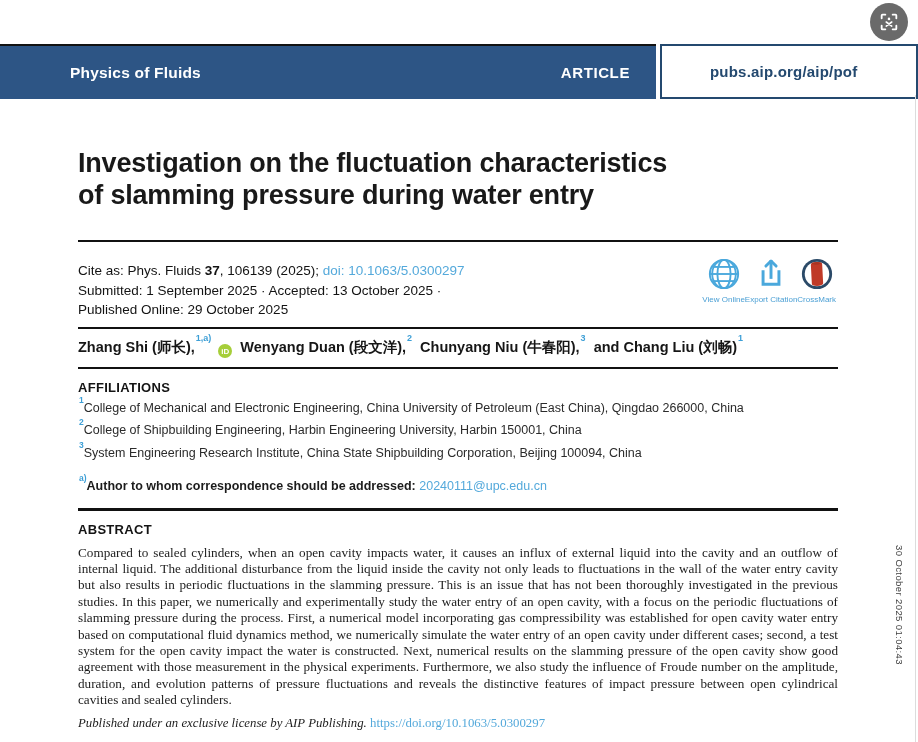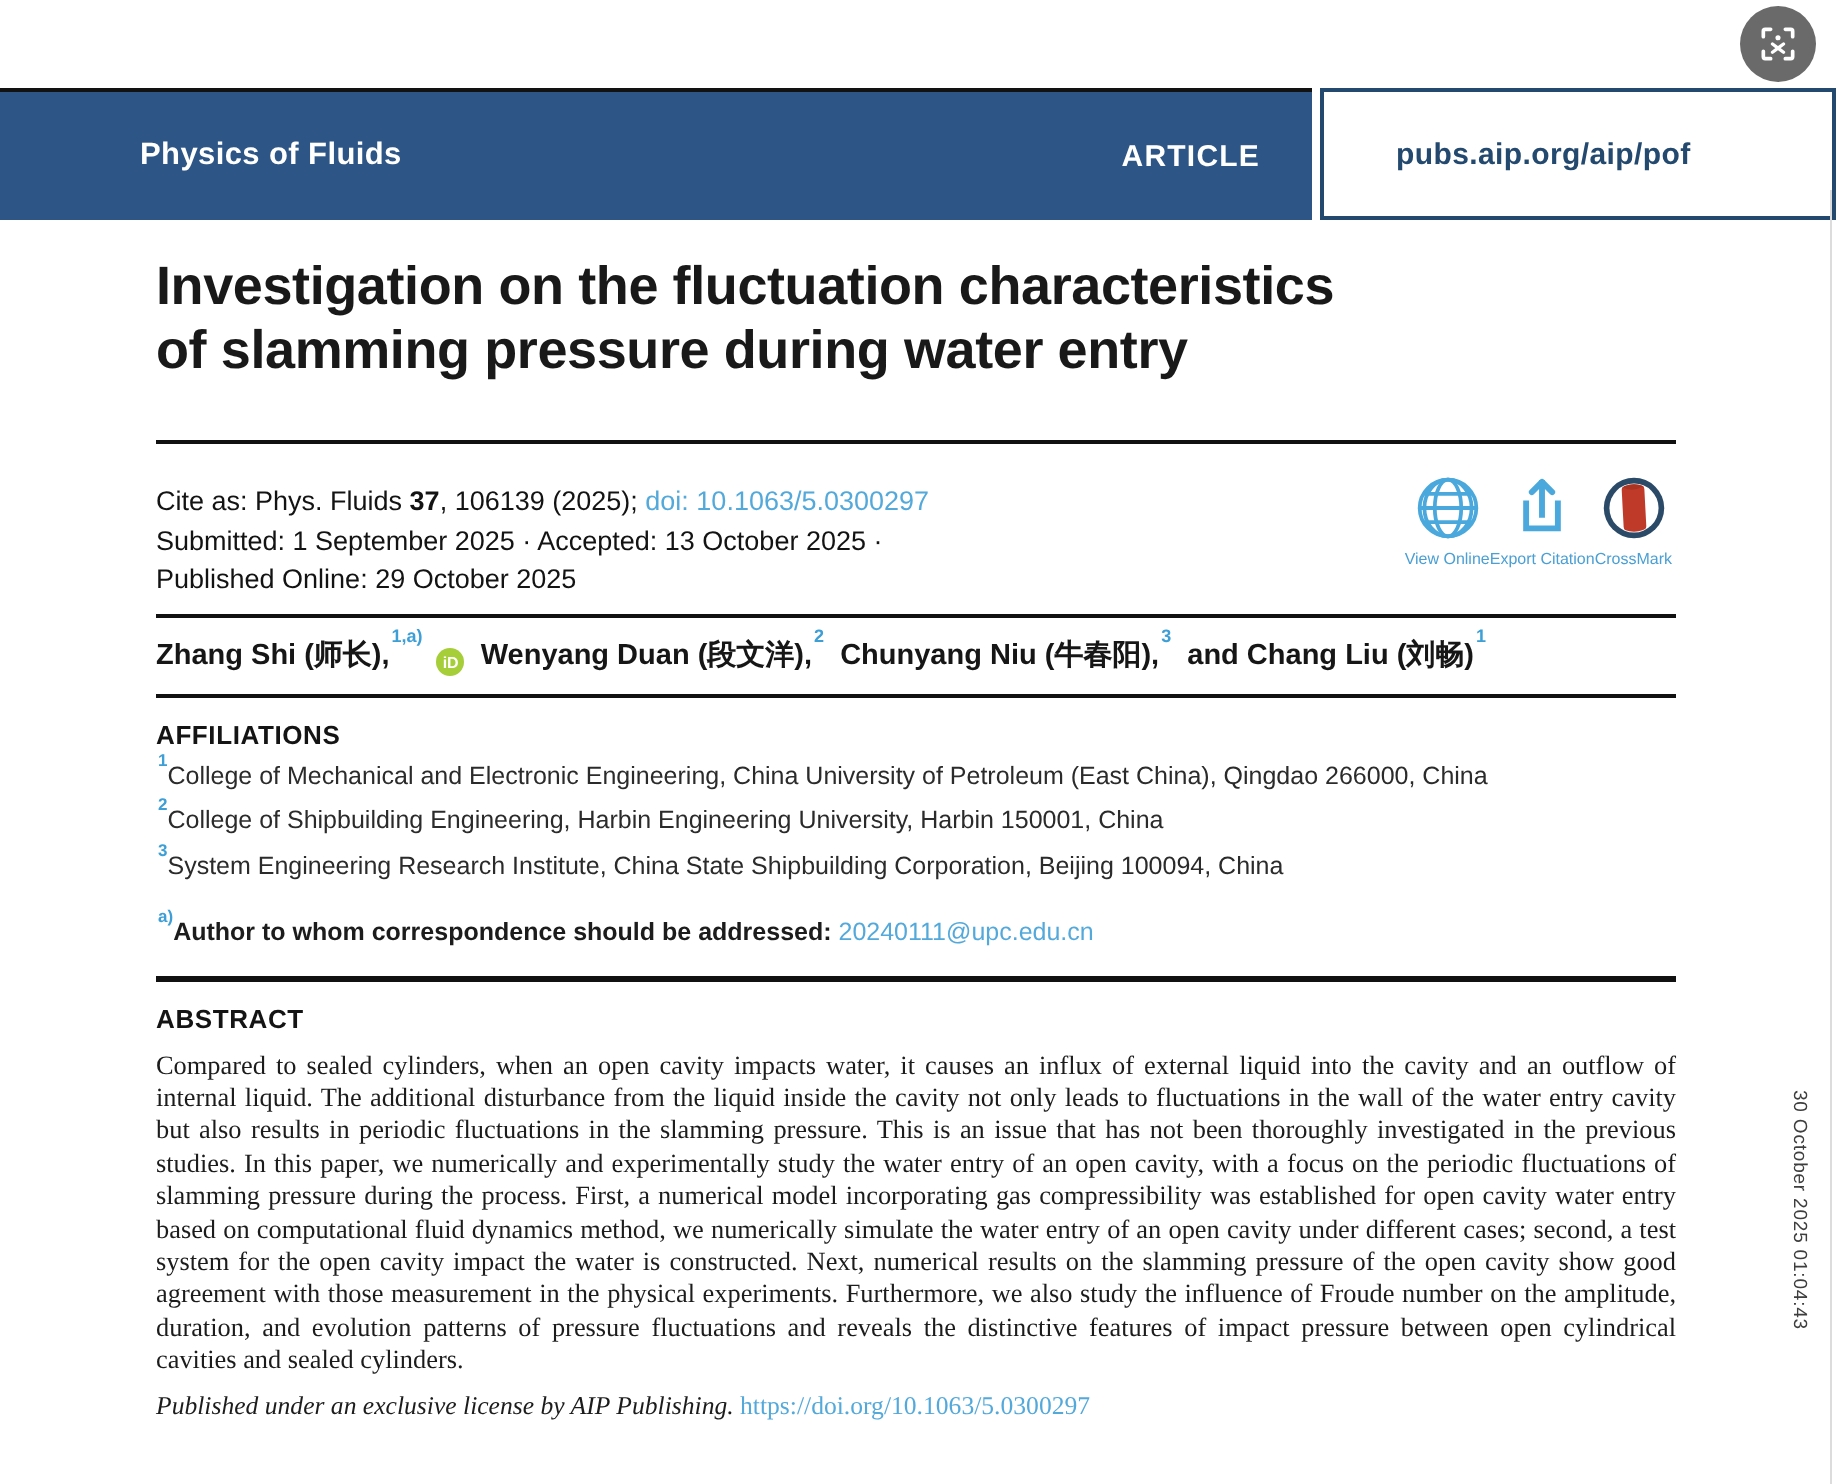--- a/index.html
+++ b/index.html
@@ -7,36 +7,36 @@
     width:918px;height:742px;position:relative;background:#ffffff;
     font-family:"Liberation Sans",sans-serif;overflow:hidden;
     -webkit-font-smoothing:antialiased;
   }
   
   .scan-btn{
     position:absolute;top:3px;right:10px;width:38px;height:38px;border-radius:50%;
     background:#6a6a6a;display:flex;align-items:center;justify-content:center;z-index:5;
   }
   
-  .header-row{position:absolute;top:44px;left:0;right:0;height:66px;display:flex;}
+  .header-row{position:absolute;top:44px;left:0;right:0;height:55px;display:flex;}
   .header-bar{
     flex:1;background:#2d5585;border-top:2px solid #121212;margin-right:4px;
     display:flex;align-items:center;box-sizing:border-box;
   }
   .journal-name{margin-left:70px;font-size:15.5px;font-weight:bold;color:#fff;letter-spacing:.2px;}
   .article-label{margin-left:auto;margin-right:26px;font-size:15px;font-weight:bold;color:#fff;letter-spacing:.6px;}
   .url-box{
     width:258px;background:#fff;border:2px solid #24496f;box-sizing:border-box;
-    display:flex;align-items:center;
+    display:flex;align-items:center;padding-left:12px;
   }
   .url-text{margin-left:36px;font-size:15px;font-weight:bold;color:#24496f;letter-spacing:.2px;}
 
   .content{position:absolute;left:78px;width:760px;top:93px;}
 
-  .paper-title{margin-top:34px;font-size:27px;line-height:32px;font-weight:bold;color:#191919;letter-spacing:-.2px;}
+  .paper-title{margin-top:54px;font-size:27px;line-height:32px;font-weight:bold;color:#191919;letter-spacing:-.2px;}
 
   .rule{height:0;border-top:2px solid #111;margin-top:29px;}
   .rule-thin{height:0;border-top:2px solid #111;}
   .rule-thick{height:0;border-top:3px solid #111;}
 
   .cite-row{position:relative;padding:7px 0 7px 0;margin-top:12px;}
   .cite-line{font-size:13.5px;line-height:19.5px;color:#131313;font-weight:500;}
   .link{color:#54a9db;text-decoration:none;cursor:pointer;}
   .cite-icons{position:absolute;top:3px;right:2px;display:flex;}
   .icon-stack{display:flex;flex-direction:column;align-items:center;cursor:pointer;}

